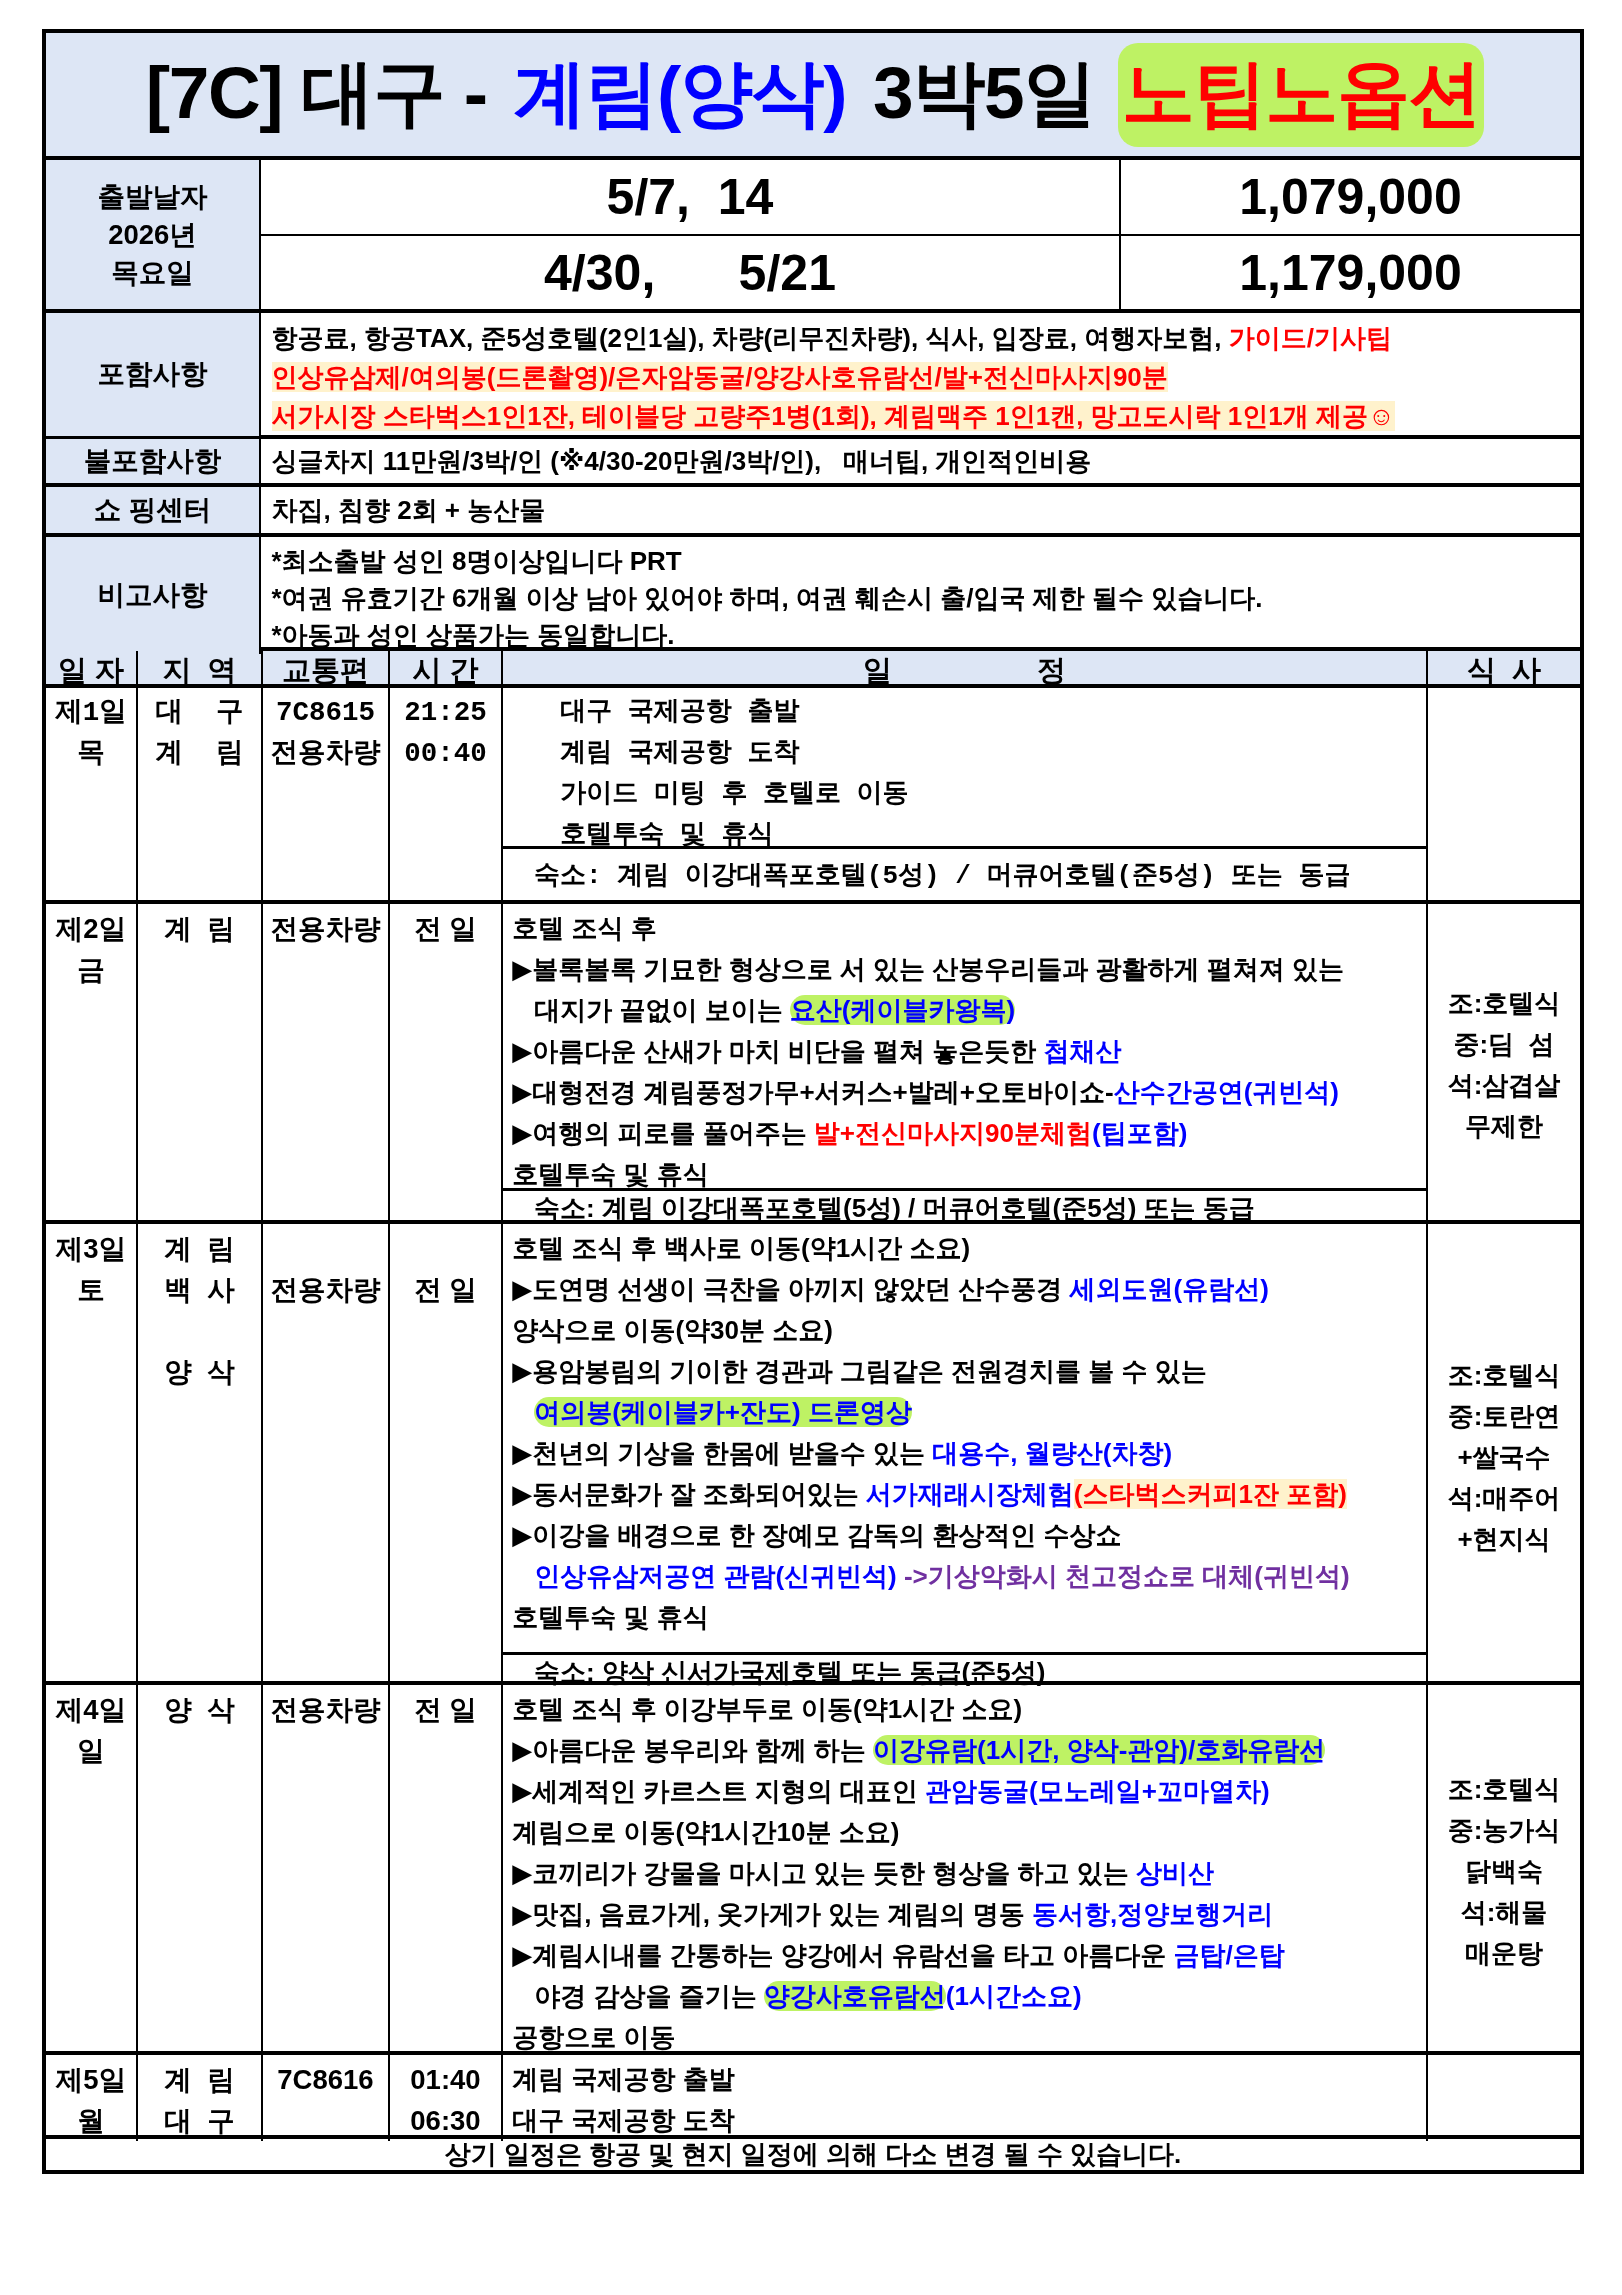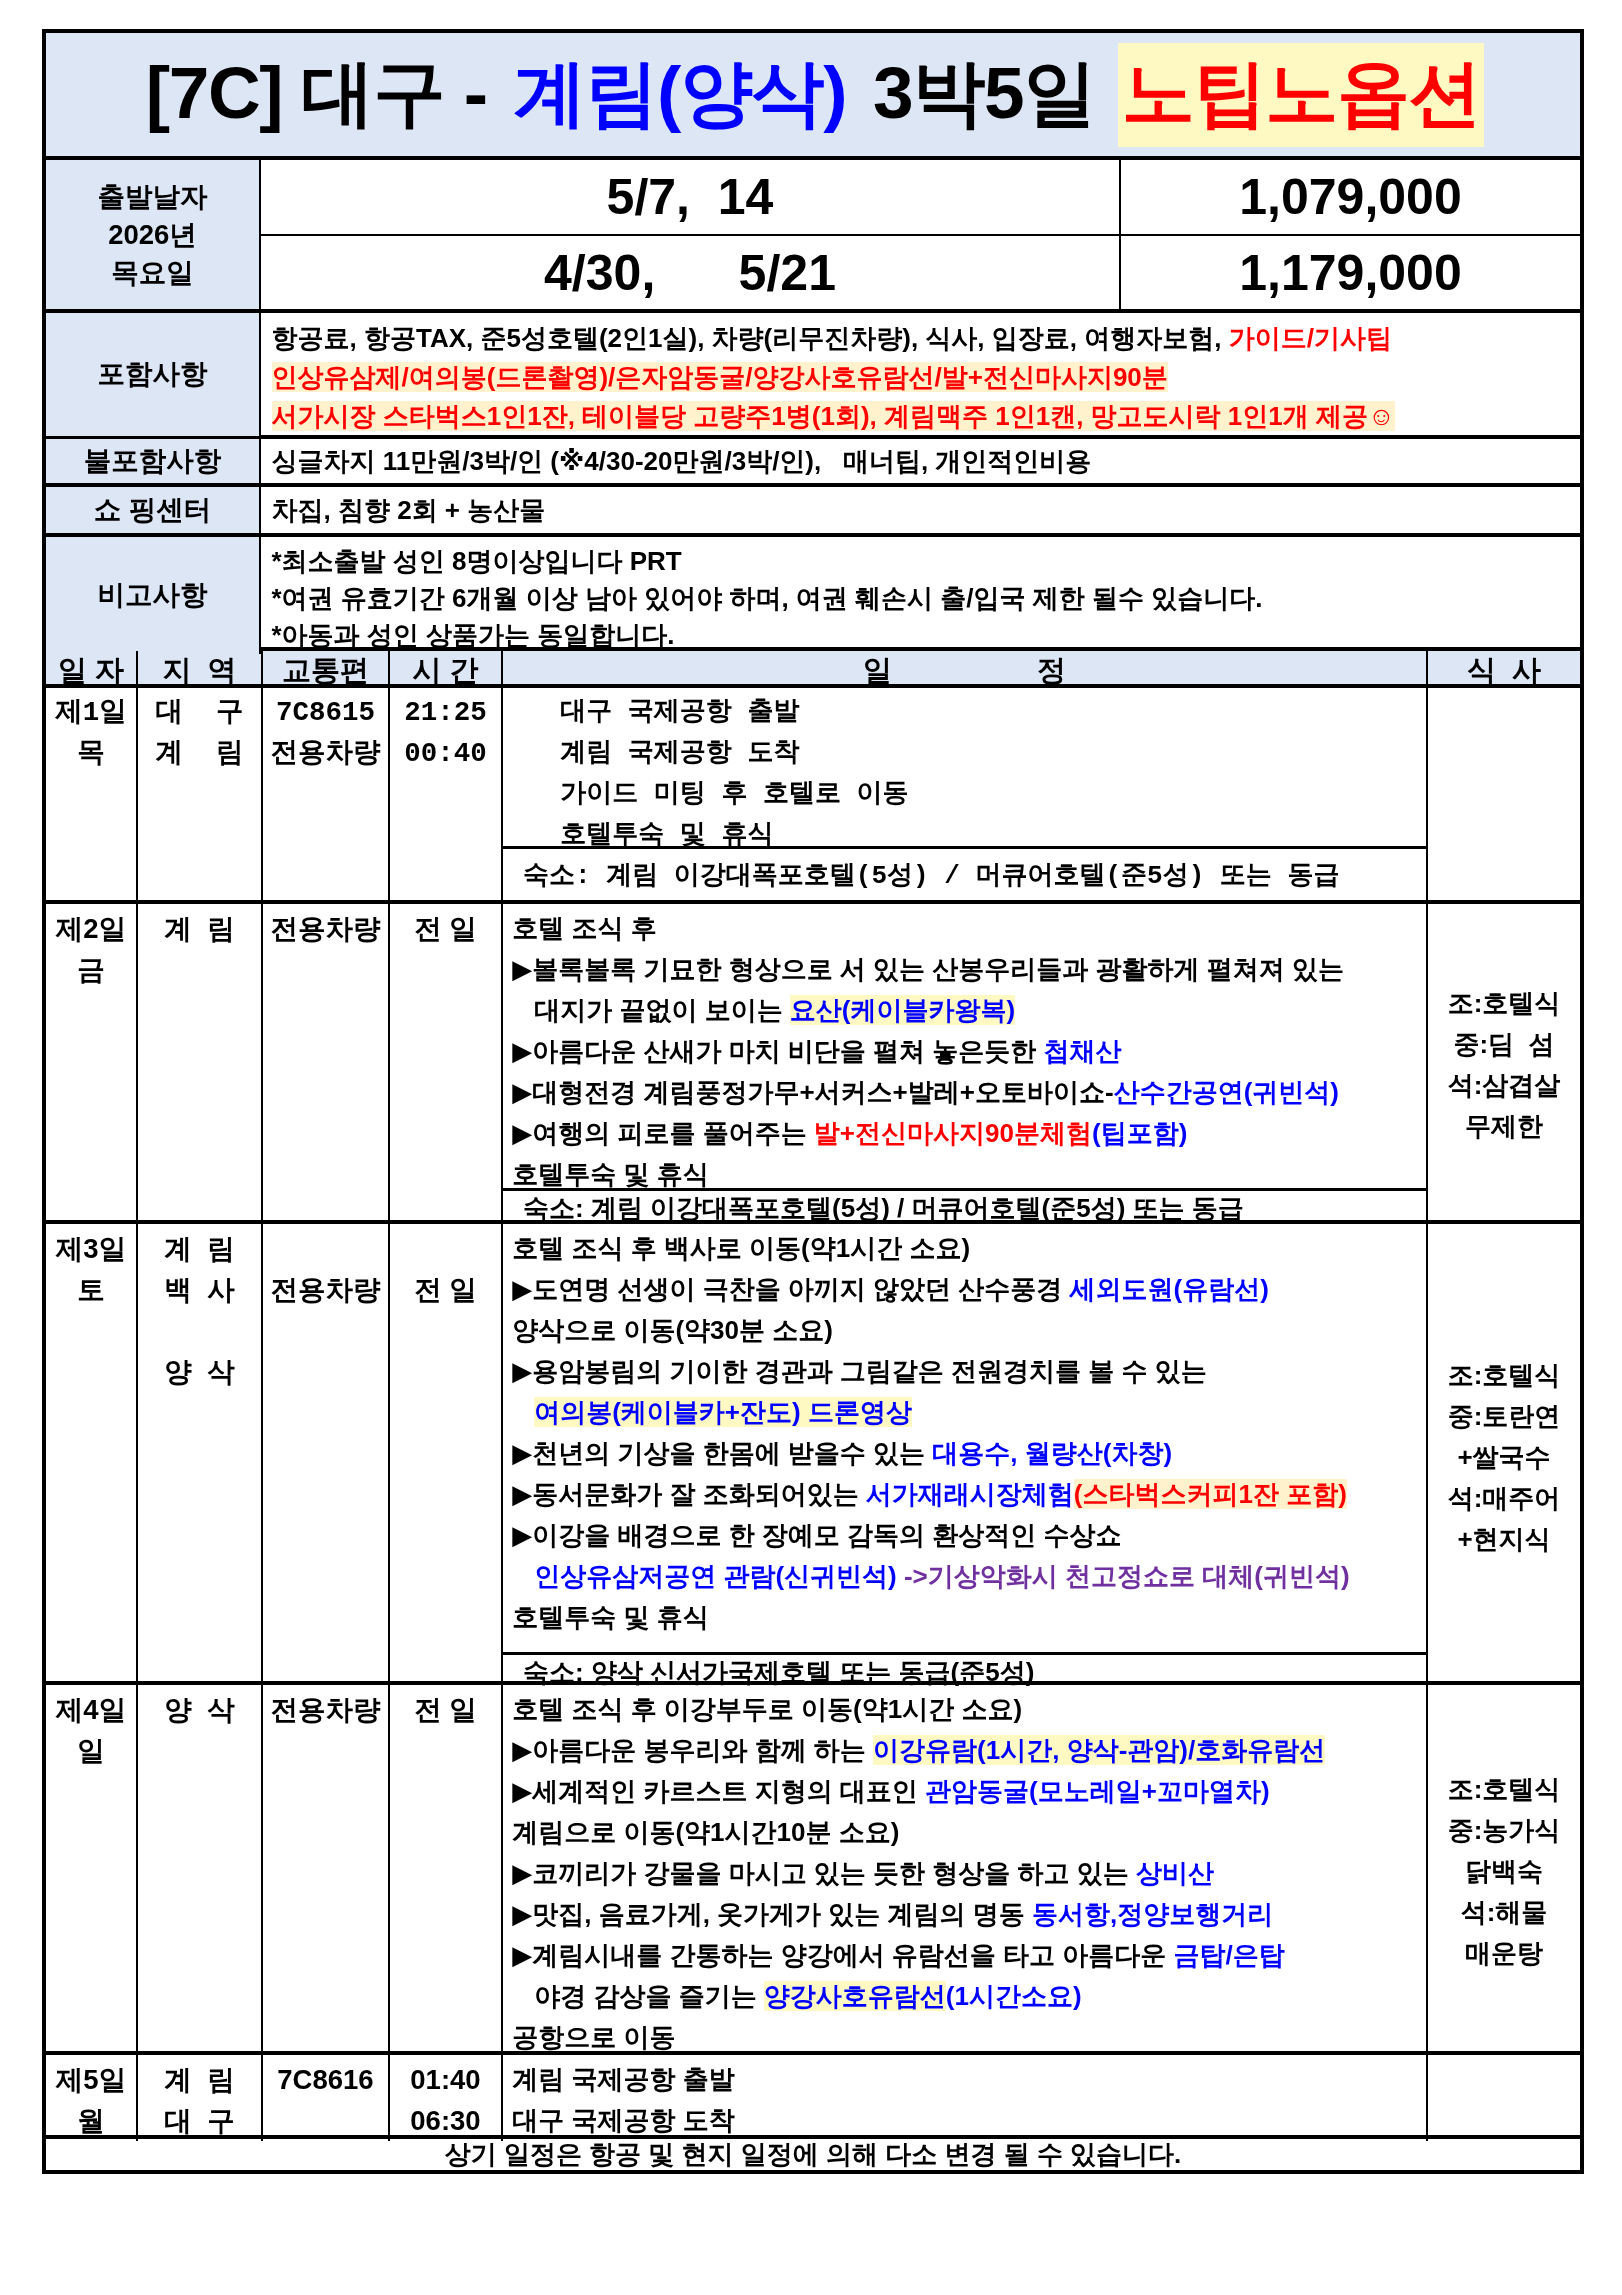--- a/index.html
+++ b/index.html
@@ -51,33 +51,33 @@
   .d1 { height:216px;font-family:Liberation Mono, monospace; } .d2 { height:320px; } .d3 { height:461px; } .d4 { height:370px; } .d5 { height:84px; }
   .colcell { padding-top:3.3px; text-align:center; font-size:27.5px; }
   .tline { line-height:41px; min-height:41px; white-space:pre; }
   .schedwrap { display:flex; flex-direction:column; }
   .sched { padding:3.3px 0 0 9.2px; font-size:26px; }
   .sched .sline { line-height:41px; min-height:41px; white-space:pre-wrap; }
   .sched .ind { padding-left:22px; }
   .d1 .sched { height:158px;margin-left:48px; } .d2 .sched { height:284px; } .d3 .sched { height:428px; }
   .d4 .sched, .d5 .sched { flex:1; }
   .lodge { flex:1; border-top:3.9px solid #000; display:flex; align-items:center;
-           padding-left:20px; font-size:26px; }
+           padding-left:31px; font-size:26px; }
   .meals { display:flex; flex-direction:column; justify-content:center; align-items:center;
            font-size:26px; }
   .meals .tline { text-align:center; }
   .sline { white-space:pre-wrap; }
 
   
   .r-foot { height:35px; border-top:4.6px solid #000; display:flex; align-items:center; justify-content:center;
             font-size:26px; }
 
   
   .c-k { color:#000000; } .c-b { color:#0000ff; } .c-r { color:#ff0000; } .c-p { color:#7030a0; }
-  .h-y { background:#fef9c3; } .h-c { background:#fff2cc; }
+  .h-y { background:#bef264;border-radius:20px; } .h-c { background:#fff2cc; }
 </style>
 </head>
 <body>
 
 <div class="doc">
 
   <div class="r-title cellbg"><span class="c-k">[7C] 대구 - </span><span class="c-b">계림(양삭)</span><span class="c-k"> 3박5일 </span><span class="c-r h-y">노팁노옵션</span></div>
 
   <div class="r-dates">
     <div class="dep-label cellbg">출발날자

